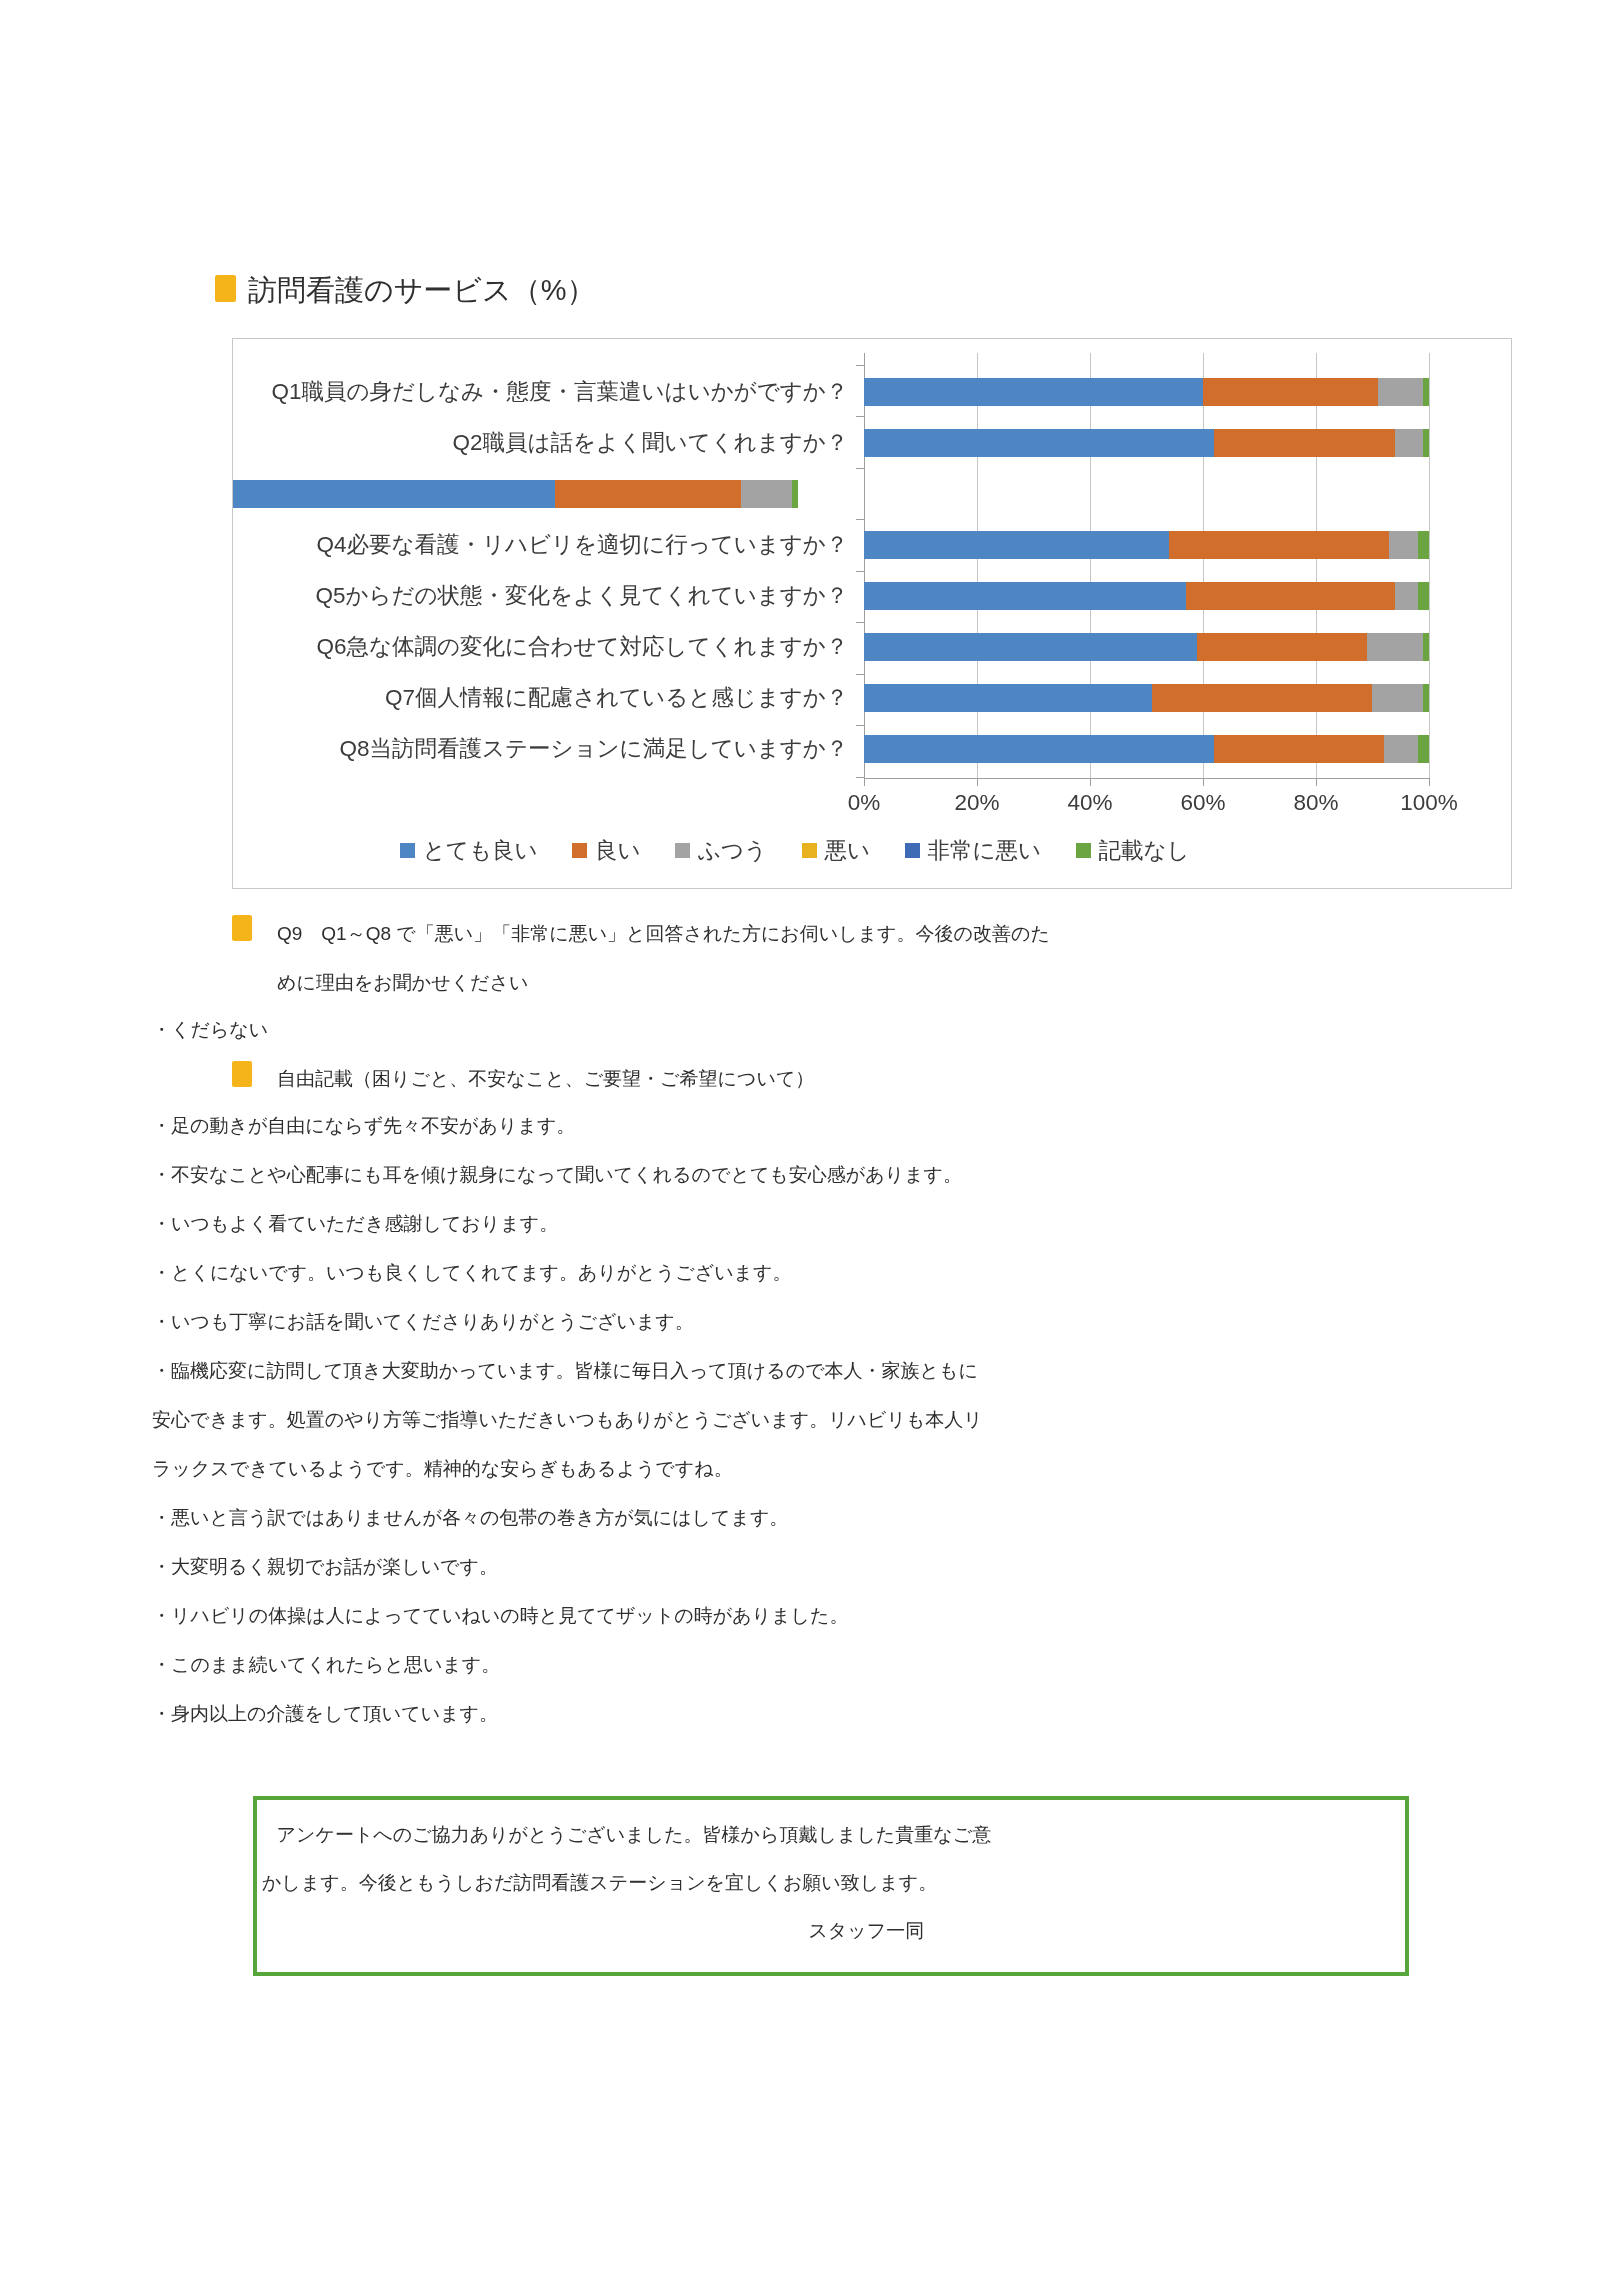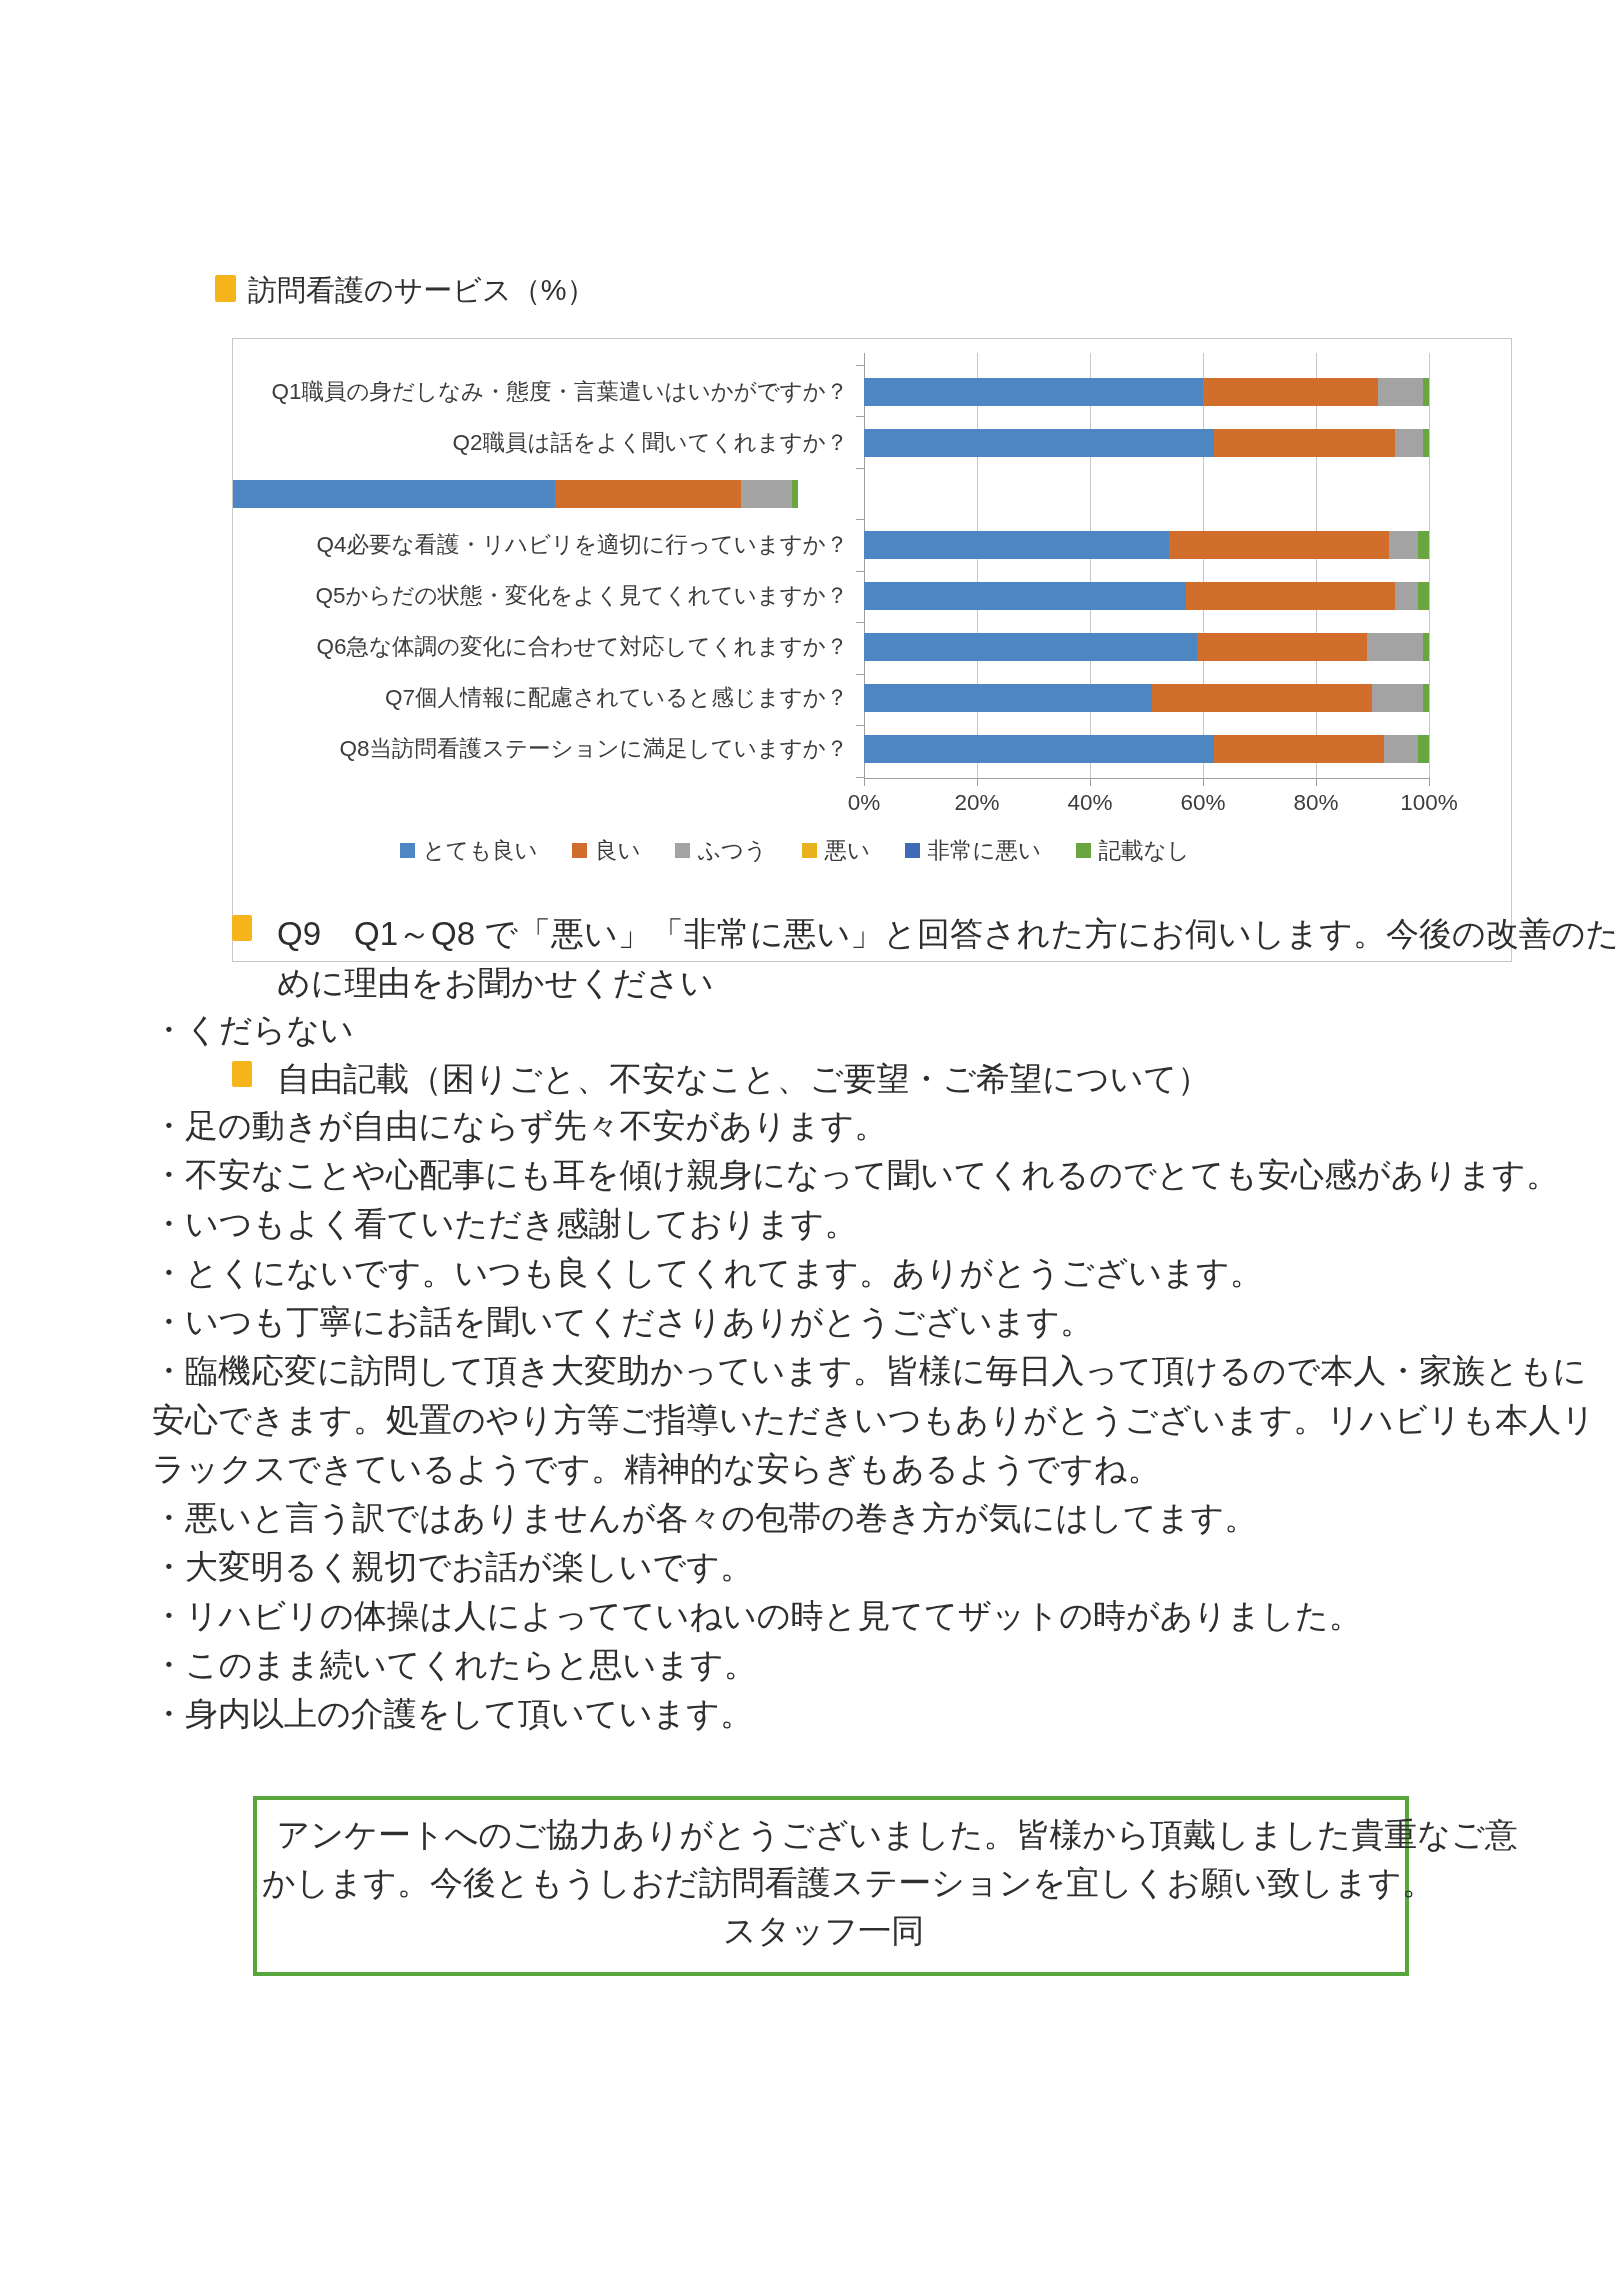--- a/index.html
+++ b/index.html
@@ -9,21 +9,21 @@
     color:#2e2e2e;
   }
   #page{position:relative;width:1620px;height:2292px;overflow:hidden;background:#fff;border-radius:20px;}
 
   
   .sq{position:absolute;width:20.6px;height:26.5px;background:#f6b41b;border-radius:2px;}
   .title-text{position:absolute;font-size:29px;color:#303030;white-space:nowrap;}
 
   
   #chart-box{
-    position:absolute;left:232px;top:338px;width:1280px;height:624px;
+    position:absolute;left:232px;top:338px;width:1280px;height:551px;
     background:#fff;border:1px solid #c8c8c8;box-sizing:border-box;
   }
   .gridline{position:absolute;top:13.7px;height:425px;width:1px;background:#c6c6c6;}
   .gridline.axis0{background:#9e9e9e;}
   #x-axis-line{position:absolute;left:631px;top:439px;width:566px;height:1px;background:#9e9e9e;}
   .x-tick{position:absolute;top:439px;width:1px;height:7.8px;background:#9e9e9e;}
   .y-tick{position:absolute;left:623px;width:7.8px;height:1px;background:#9e9e9e;}
   #chart-rows{position:absolute;left:0;top:27.4px;width:1280px;}
   .chart-row{display:flex;align-items:center;height:51px;}
   .cat-label{
@@ -38,21 +38,21 @@
   }
   #legend{
     position:absolute;left:0;top:496px;width:1280px;
     display:flex;justify-content:center;gap:35px;transform:translateX(-78px);
   }
   .legend-item{display:flex;align-items:center;gap:7.8px;}
   .legend-swatch{width:14.7px;height:14.7px;flex:none;}
   .legend-label{font-size:22.5px;color:#3c3c3c;white-space:nowrap;}
 
   
-  .bodyline{font-size:33px;line-height:49px;color:#2e2e2e;white-space:nowrap;}
+  .bodyline{font-size:19px;line-height:49px;color:#2e2e2e;white-space:nowrap;}
   #q9-block{position:absolute;left:277px;top:909px;width:1215px;}
   #q9-answer{position:absolute;left:152px;top:1005px;}
   #free-heading{position:absolute;left:277px;top:1054px;}
   #free-list{position:absolute;left:152px;top:1101px;}
 
   
   #closing-box{
     position:absolute;left:253px;top:1796px;width:1156px;box-sizing:border-box;
     border:4.9px solid #57a63b;background:#fff;
     padding:10.8px 7.8px 17.6px 4.9px;

